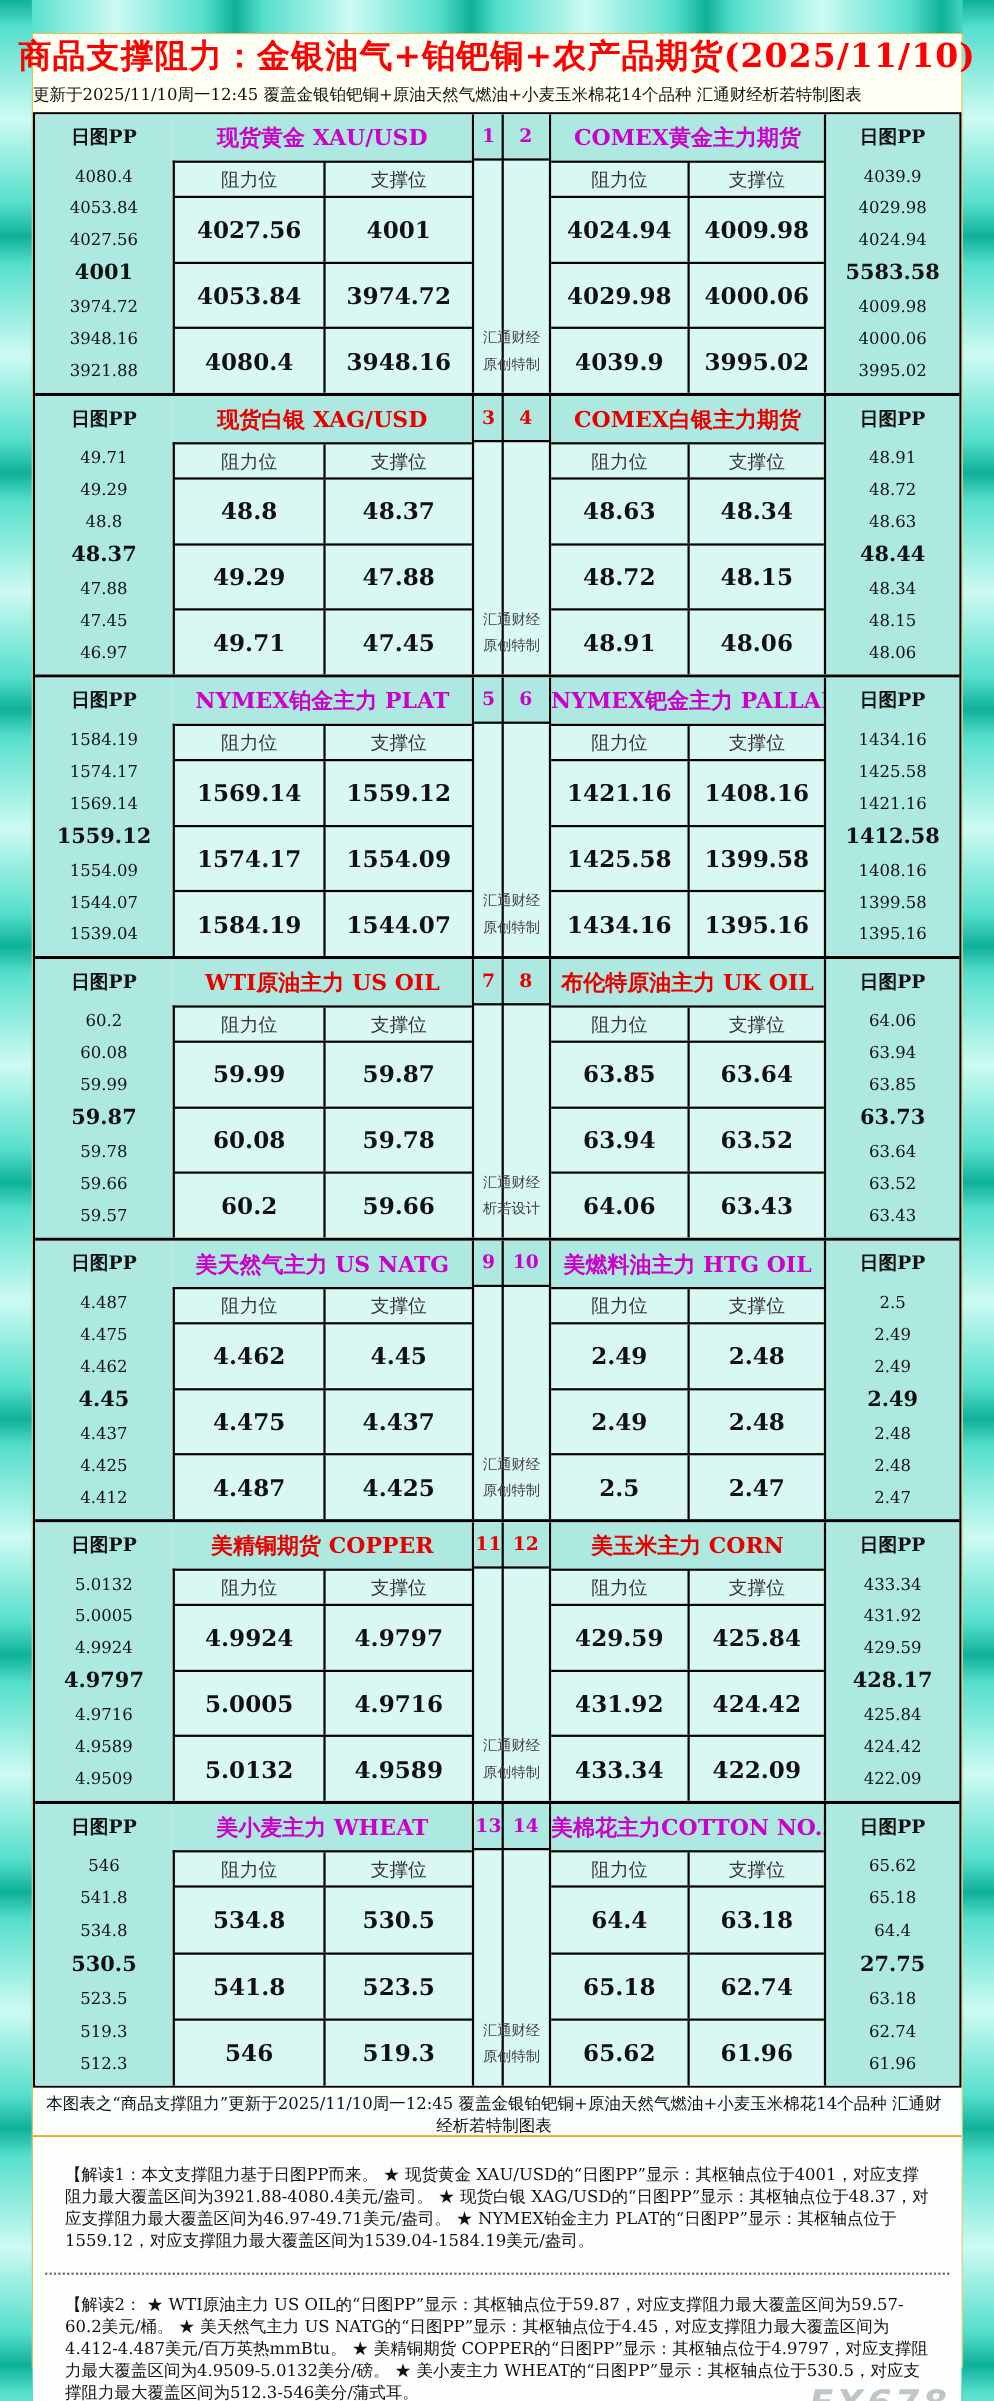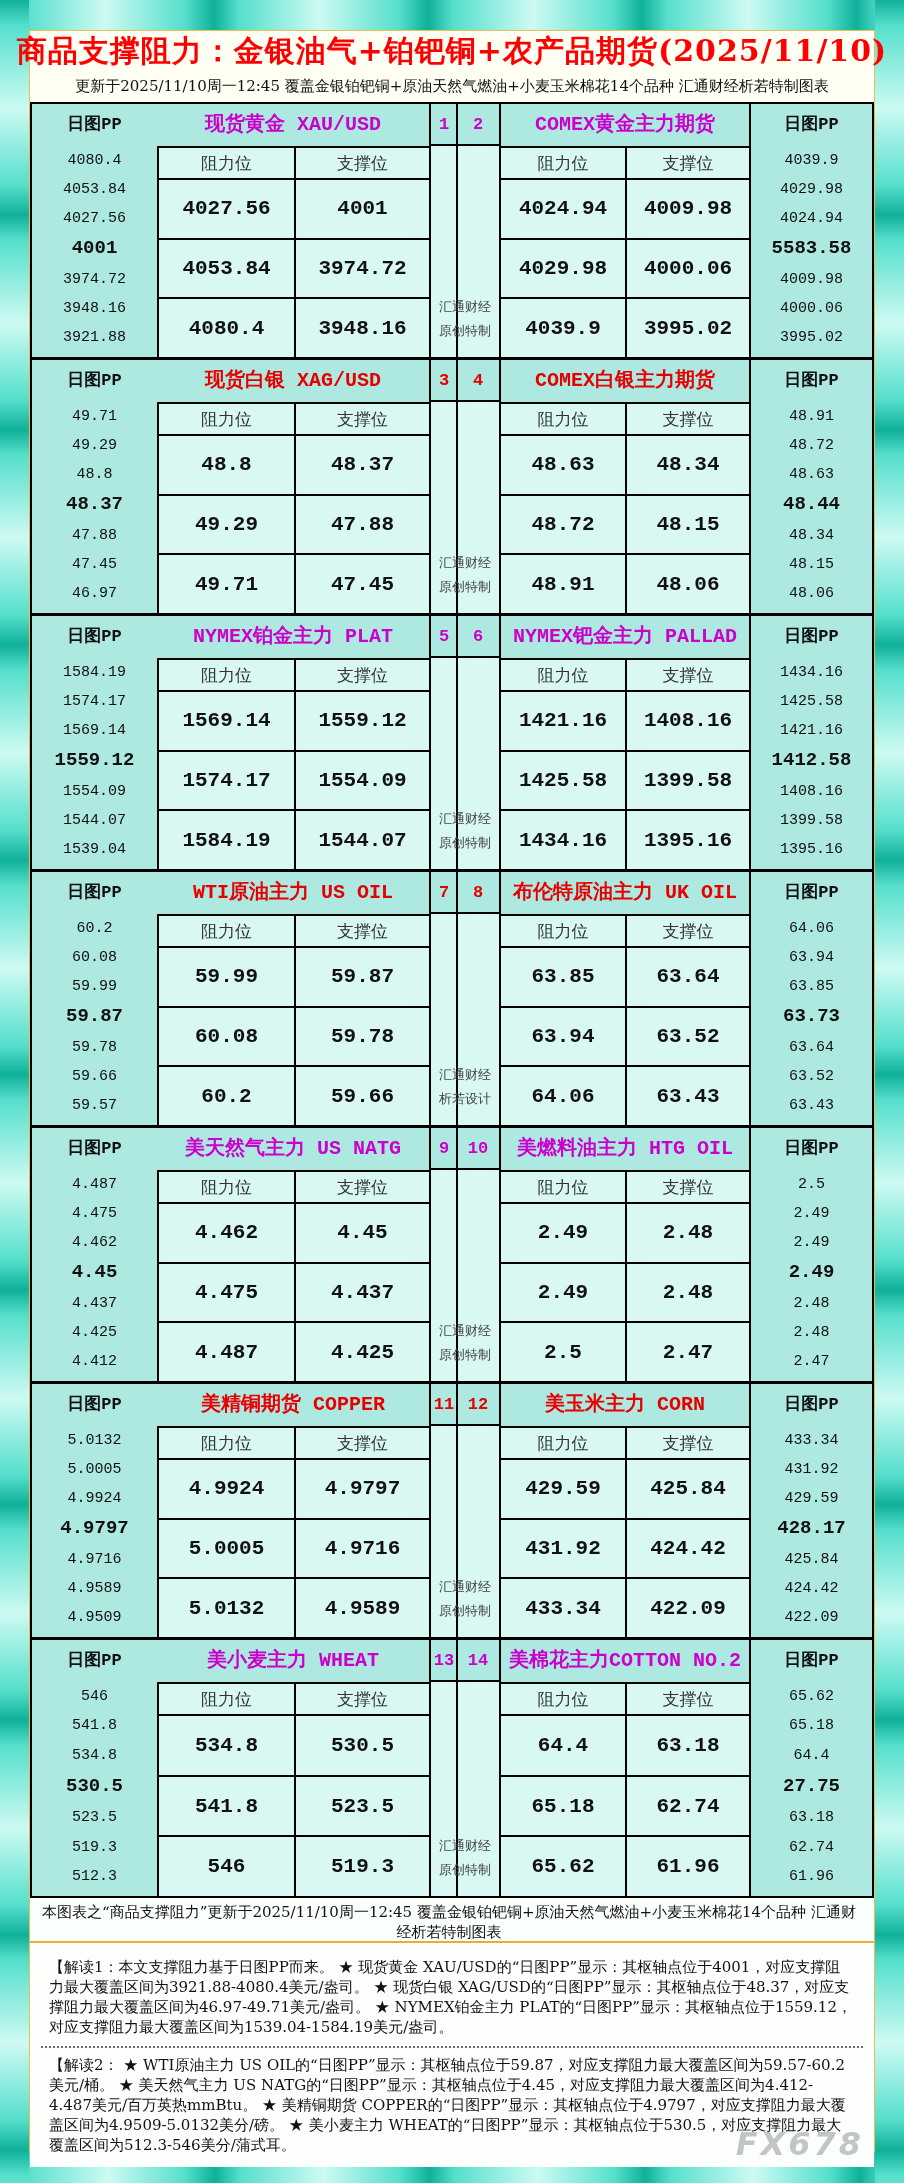--- a/index.html
+++ b/index.html
@@ -23,24 +23,24 @@
   .panel {
     position:absolute; z-index:1; left:29px; right:29px; top:30px; bottom:31px;
     background:#fffff4; border:1px solid #e7c14c;
     display:flex; flex-direction:column;
   }
   .title-area { height:91px; display:flex; flex-direction:column; }
   .main-title {
     flex:1; display:flex; align-items:center; justify-content:center;
     color:#fe0000; font-weight:bold; font-size:30px; letter-spacing:1px; white-space:nowrap;
   }
-  .subtitle { height:30px; line-height:28px; text-align:center; font-size:15px; white-space:nowrap; }
+  .subtitle { height:30px; line-height:28px; text-align:left; font-size:15px; white-space:nowrap; }
 
   
-  .blocks { border:2px solid #000; height:1796px;font-family:Liberation Mono, monospace; }
+  .blocks { border:2px solid #000; height:1796px; }
   .block {
     height:256px; display:grid; grid-template-columns:125px 272px 72px 248px 123px;
     border-bottom:3px solid #000; --accent:#cc00cc;
   }
   .block:last-child { border-bottom:none; }
 
   .side { background:#aee9e1; display:flex; flex-direction:column; }
   .side-r { border-left:2px solid #000; }
   .pp-label { height:42px; line-height:42px; text-align:center; font-weight:bold; font-size:17px; }
   .pp-list { flex:1; display:flex; flex-direction:column; justify-content:space-around; align-items:center; padding-bottom:5px; }
@@ -70,21 +70,21 @@
   .mid-line { position:absolute; left:25px; top:0; bottom:0; width:2px; background:#000; z-index:1; }
   .wm { position:absolute; left:-8px; right:-8px; bottom:12px; z-index:2; text-align:center;
         color:#404040; font-size:13px; line-height:1.9; white-space:nowrap; }
 
   
   .footer-note {
     height:45px; padding:4px 14px 0 8px; text-align:center; font-size:15px; line-height:1.35;
     background:#fbfffb; border-bottom:2px solid #f0a83c;
   }
   .explain { position:relative; flex:1; background:#fdfffd; padding:7px 11px 4px 11px; font-size:15px; line-height:1.33; }
-  .explain p { margin:8px; }
+  .explain p { margin:18px; }
   .dotted { border-top:2px dotted #666; margin:7px 0 6px 0; }
   .fx {
     position:absolute; right:10px; bottom:2px; color:#b7bcb9; font-weight:bold; font-style:italic;
     font-size:32px; letter-spacing:3px; font-family:"DejaVu Sans","Liberation Sans",sans-serif; opacity:.85;
   }
 </style>
 </head>
 <body>
 
 <div class="band band-top"></div>

